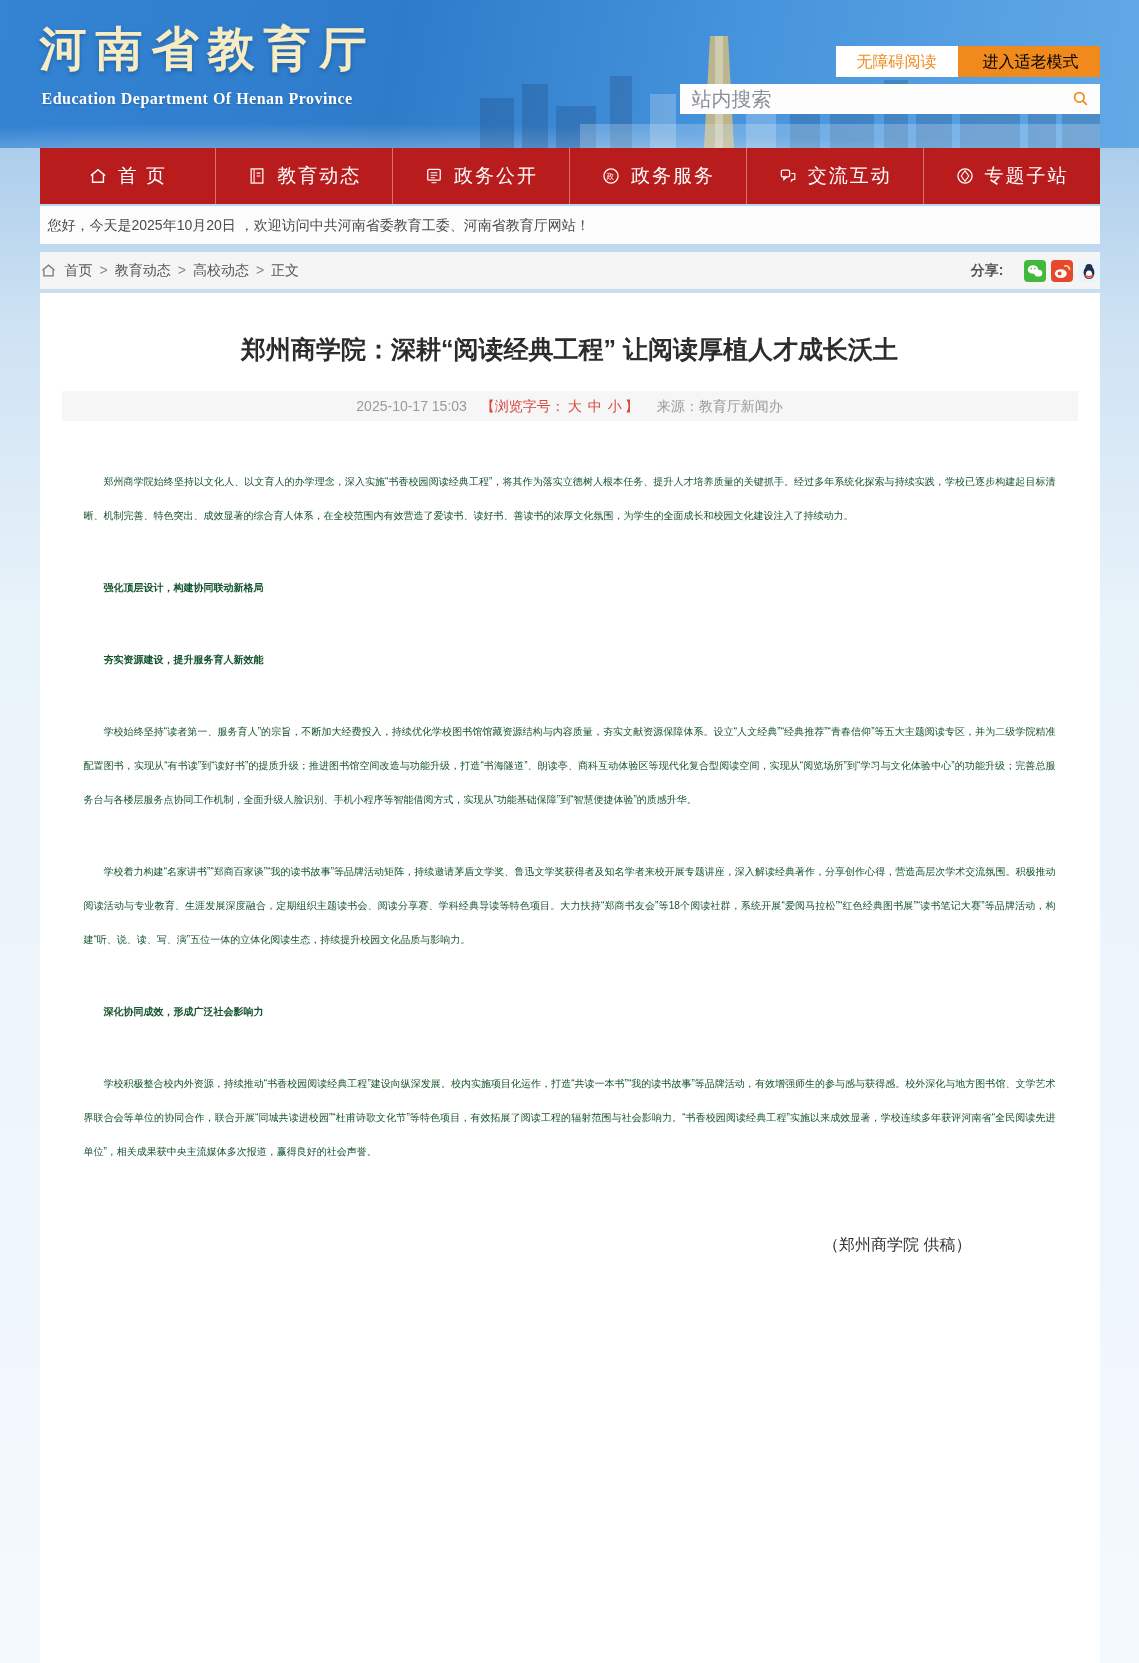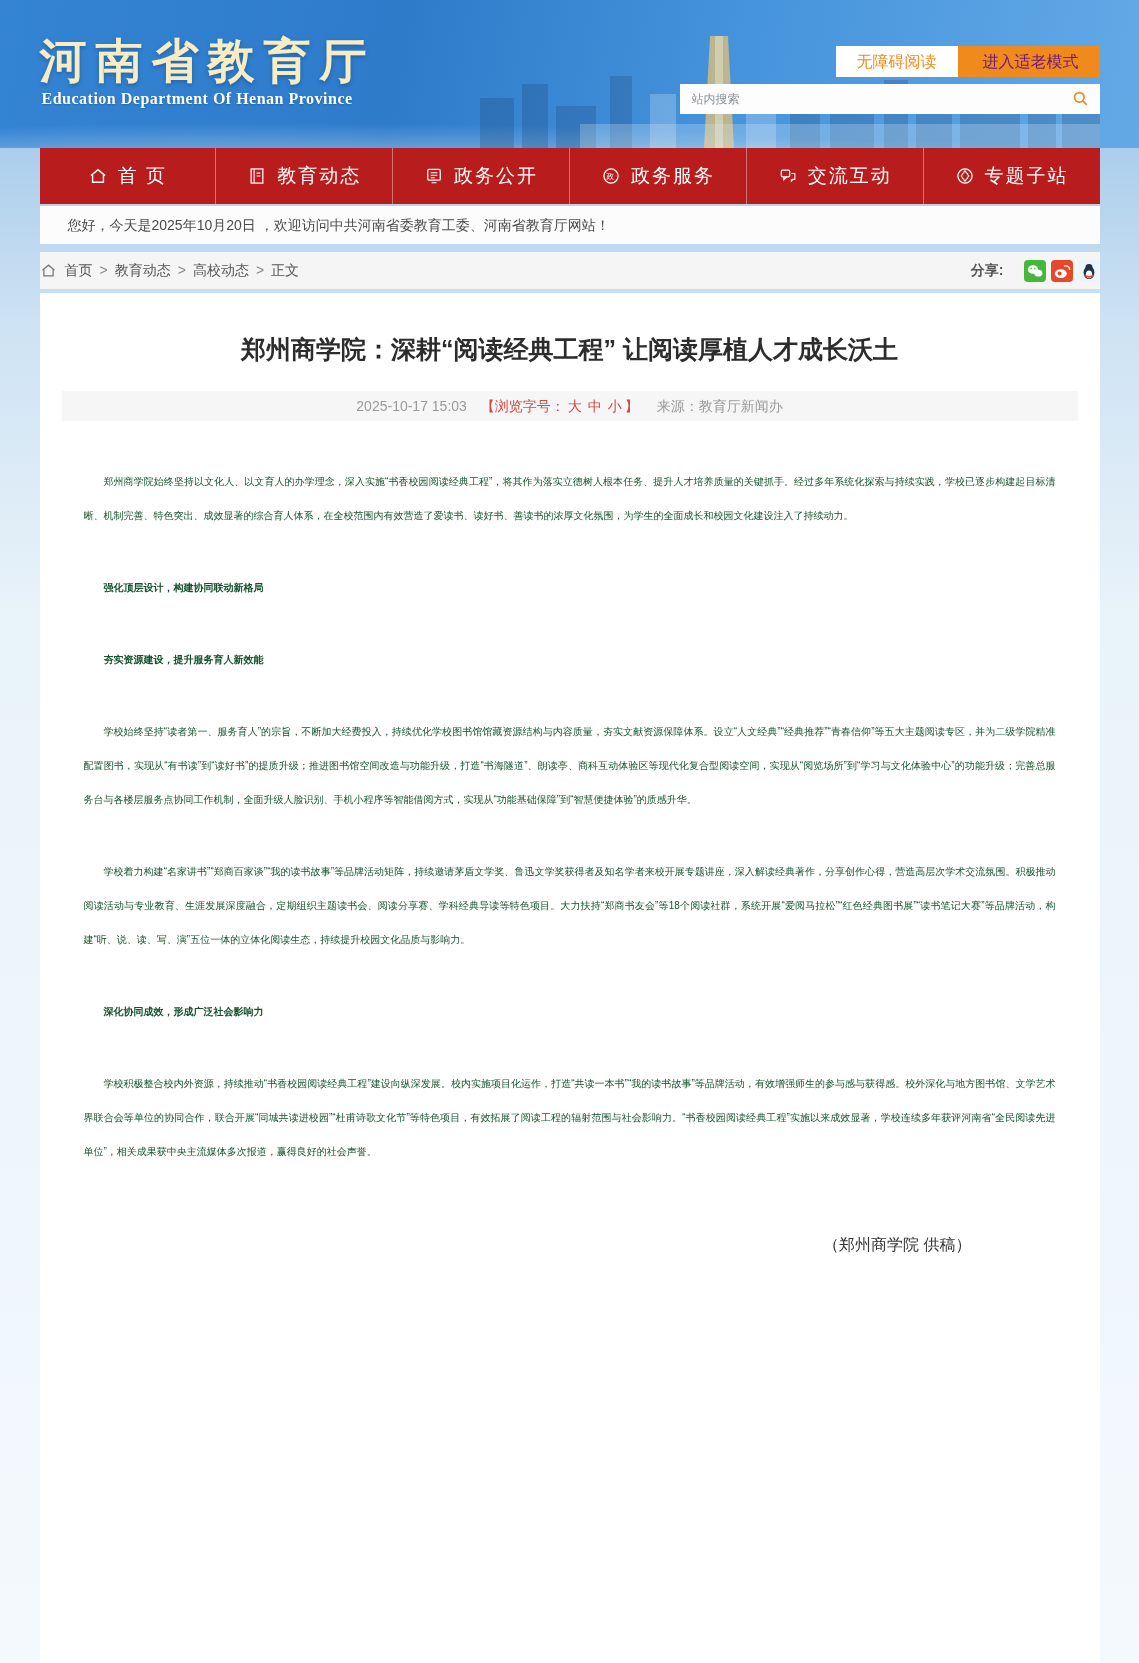--- a/index.html
+++ b/index.html
@@ -16,63 +16,63 @@
   .header {
     position: relative; height: 148px; overflow: hidden;
     background:
       radial-gradient(120% 70% at 25% 125%, rgba(255,255,255,.65), rgba(255,255,255,0) 60%),
       radial-gradient(80% 55% at 75% 130%, rgba(255,255,255,.35), rgba(255,255,255,0) 65%),
       linear-gradient(100deg, #3484d4 0%, #2e7bca 35%, #4694dc 65%, #63a9e6 100%);
   }
   .header-inner { position: relative; width: 1060px; height: 100%; margin: 0 auto; }
   .city-skyline { position: absolute; right: 0; bottom: 0; opacity: .8; }
   .logo-cn {
-    position: absolute; left: 0; top: 30px;
+    position: absolute; left: 0; top: 18px;
     font-family: "Liberation Serif", serif; font-weight: bold;
     font-size: 47px; color: #f7ecc2; letter-spacing: 9px;
     text-shadow: 0 2px 4px rgba(20,60,110,.45);
   }
   .logo-en {
     position: absolute; left: 2px; top: 90px;
     font-family: "Liberation Serif", serif; font-weight: bold;
     font-size: 16px; color: #ffffff; letter-spacing: .5px;
     text-shadow: 0 1px 2px rgba(20,60,110,.4);
   }
   .hdr-buttons { position: absolute; top: 46px; right: 0; display: flex; margin-left: 12px; }
   .hdr-btn {
     height: 31px; line-height: 31px; padding: 0 21px;
     font-size: 16px; cursor: pointer; white-space: nowrap; border: none;
     font-family: inherit;
   }
   .btn-access { background: #ffffff; color: #f08a1d; }
-  .btn-elder  { background: #f08a1d; color: #701a75; padding-left: 25px; }
+  .btn-elder  { background: #f08a1d; color: #000000; padding-left: 25px; }
   .hdr-search {
     position: absolute; top: 84px; right: 0;
     width: 420px; height: 30px; background: #fdfdfd;
     display: flex; align-items: center;
   }
   .hdr-search input {
     flex: 1; border: none; outline: none; background: transparent;
-    padding: 0 12px; font-size: 12px; color: #be185d; font-family: inherit;
+    padding: 0 12px; font-size: 20px; color: #be185d; font-family: inherit;
   }
   .hdr-search input::placeholder { color: #8a9099; }
   .search-btn { border: none; background: transparent; cursor: pointer; padding: 2px 10px 0 4px; }
   
   .nav { width: 1060px; margin: 0 auto; height: 56px; background: #b91c1c; display: flex; text-align: center; }
   .nav-item {
     flex: 1; display: flex; align-items: center; justify-content: center; gap: 10px;
     color: #fff; font-size: 19px; letter-spacing: 2px; cursor: pointer;
     border-right: 1px solid rgba(255,255,255,.38);
   }
   .nav-item:last-child { border-right: none; }
   .nav-icon { display: inline-flex; }
   
   .greeting {
     width: 1060px; margin: 2px auto 0; background: #fcfcfc;
-    height: 38px; line-height: 38px; padding: 0 28px;
+    height: 38px; line-height: 38px; padding: 0 8px;
     font-size: 14px; color: #4a4a4a;
   }
   
   .breadcrumb-bar {
     width: 1060px; margin: 8px auto 0; background: #f5f5f5;
     height: 37px; display: flex; align-items: center; padding: 0 0;
     font-size: 14px; color: #555;
   }
   .bc-home { display: inline-flex; margin-right: 8px; cursor: pointer; }
   .bc-item { cursor: pointer; }

